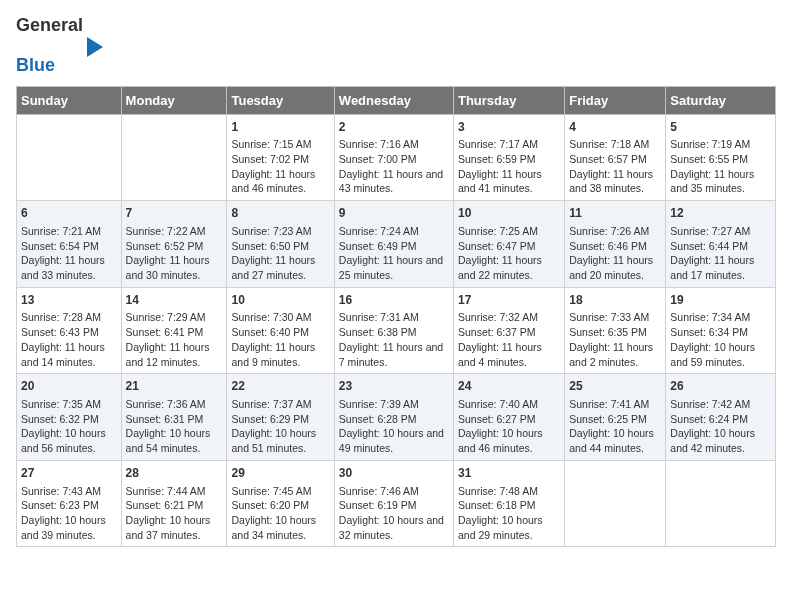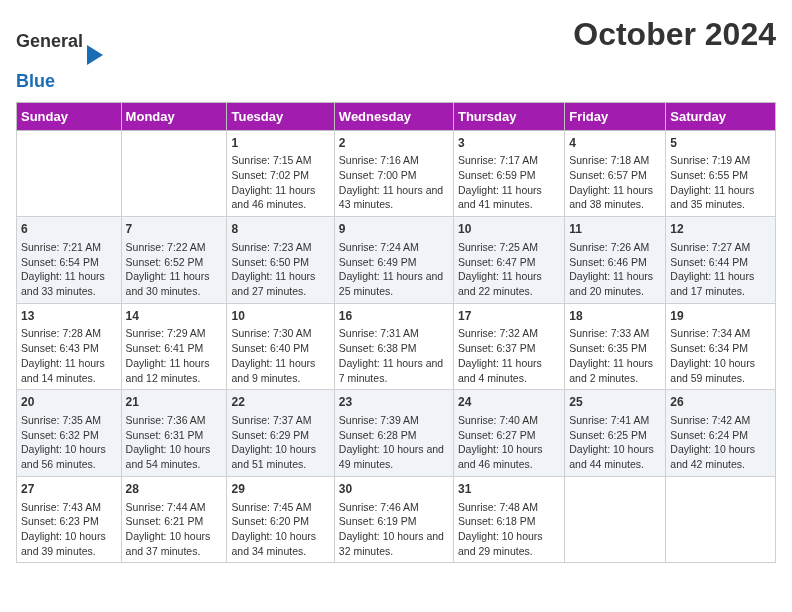--- a/index.html
+++ b/index.html
@@ -20,21 +20,21 @@
       display: flex;
       align-items: center;
     }
     .logo-text {
       display: flex;
       flex-direction: column;
       font-size: 18px;
       font-weight: bold;
       line-height: 1.1;
     }
-    .logo-text .general { color: #333; margin-top: 16px; }
+    .logo-text .general { color: #333; }
     .logo-text .blue { color: #1a6db5; margin-top: 20px; }
     .logo-arrow {
       width: 0; height: 0;
       border-top: 10px solid transparent;
       border-bottom: 10px solid transparent;
       border-left: 16px solid #1a6db5;
       margin-left: 4px;
       margin-top: 2px;
     }
     .title-block {
@@ -49,21 +49,21 @@
       font-size: 14px;
       font-weight: normal;
       color: #555;
     }
     table {
       width: 100%;
       border-collapse: collapse;
       font-size: 11px;
     }
     thead tr {
-      background-color: #a21caf;
+      background-color: #737373;
       color: #fff;
     }
     thead th {
       padding: 6px 4px;
       font-size: 13px;
       font-weight: bold;
       text-align: left;
       border: 1px solid #c0c0c0;
     }
     tbody tr {
@@ -101,21 +101,20 @@
 
 <div class="header">
   <div class="logo">
     <div class="logo-text">
       <span class="general">General</span>
       <span class="blue">Blue</span>
     </div>
     <div class="logo-arrow"></div>
   </div>
   <div class="title-block">
-    <h1>October 2024</h1>
   </div>
 </div>
 
 <table>
   <thead>
     <tr>
     <th>Sunday</th>
         <th>Monday</th>
         <th>Tuesday</th>
         <th>Wednesday</th>

